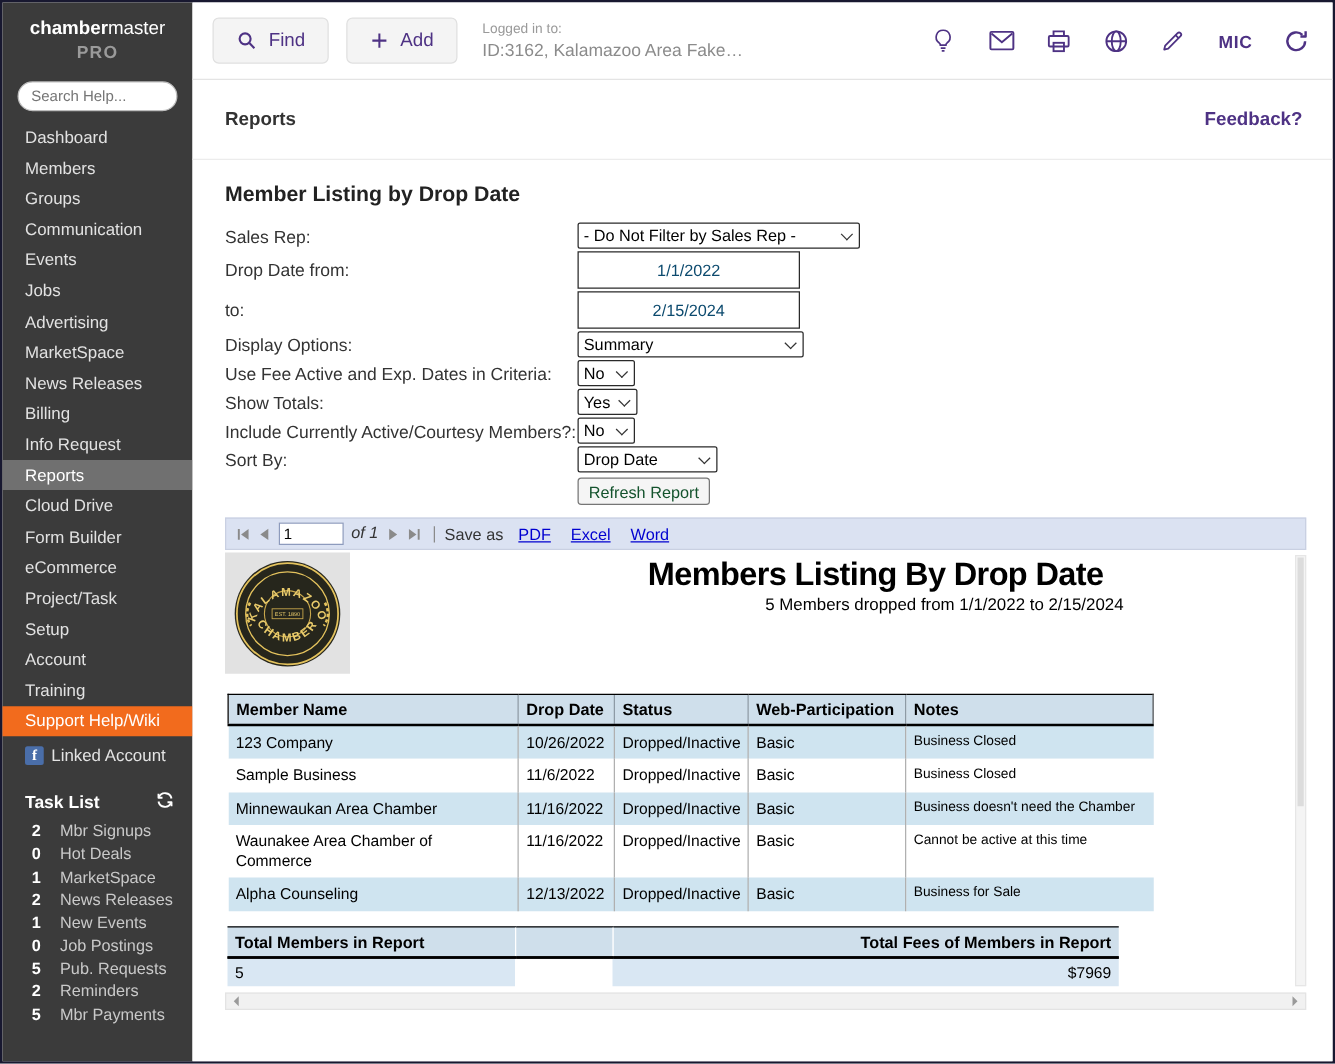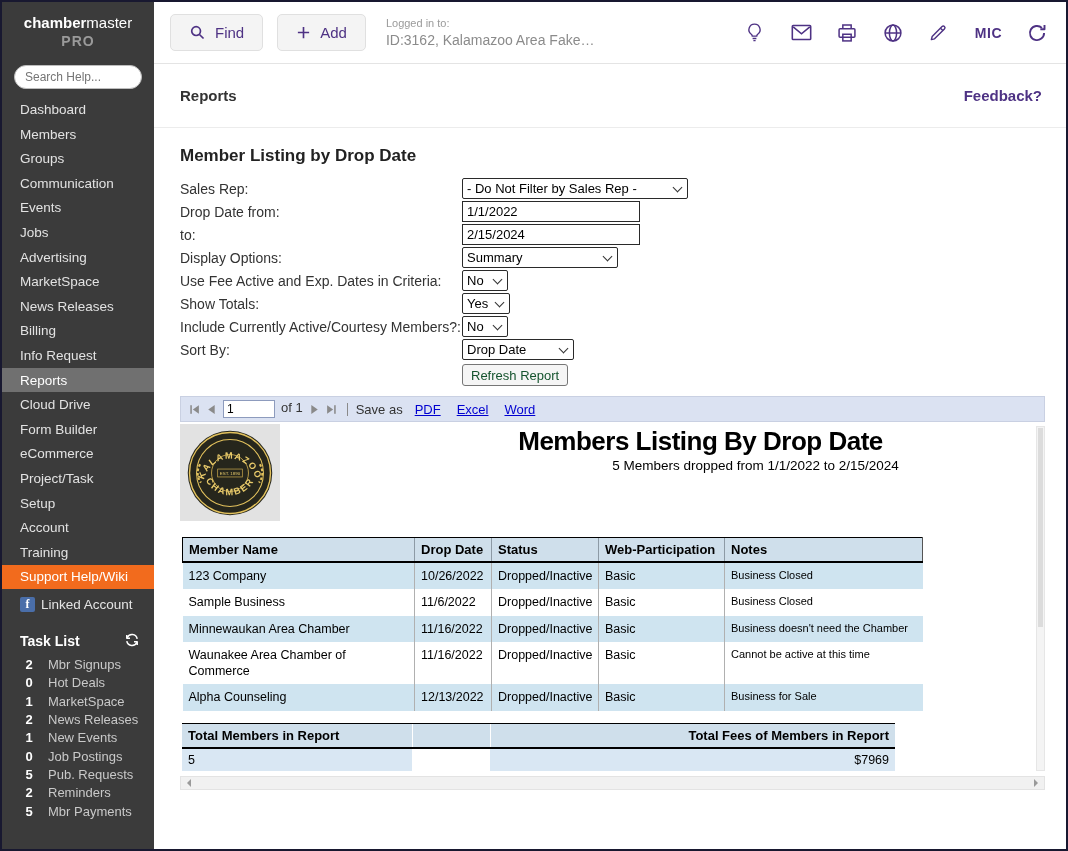--- a/index.html
+++ b/index.html
@@ -50,38 +50,38 @@
   .pagehead { height:64px; display:flex; align-items:center; justify-content:space-between;
     padding:0 24px 0 26px; border-bottom:1px solid #ececec; }
   .pagehead .ptitle { font-size:15px; font-weight:bold; color:#333; }
   .pagehead .feedback { font-size:15px; font-weight:bold; color:#4e3284; cursor:pointer; }
 
   
   .content { flex:1; padding:18px 21px 0 26px; position:relative; overflow:hidden; }
   .rtitle { font-size:17px; font-weight:bold; color:#222; margin-bottom:12px; }
   .frow { display:flex; align-items:center; margin-bottom:2px; min-height:21px; }
   .frow .flabel { width:282px; font-size:14px; color:#333; }
-  .tin { height:21px; border:1px solid #2a2a2a; font-size:13px; padding:0 4px; color:#000000; background:#fff; }
+  .tin { height:21px; border:1px solid #2a2a2a; font-size:13px; padding:14px 4px; color:#0c4a6e; background:#fff;text-align:center; }
   .w-date { width:178px; }
   .selwrap { position:relative; display:inline-block; }
   .selwrap select { appearance:none; -webkit-appearance:none; height:21px; border:1px solid #2a2a2a;
     background:#fff; font-size:13px; padding:0 20px 0 4px; border-radius:2px; color:#000; width:100%; }
   .selwrap::after { content:""; position:absolute; right:7px; top:6px; width:6px; height:6px;
     border-right:1.8px solid #333; border-bottom:1.8px solid #333; transform:rotate(45deg); pointer-events:none; }
-  .sw1{width:226px}.sw2{width:156px}.sw3{width:46px}.sw4{width:48px}.sw5{width:112px}
+  .sw1{width:226px}.sw2{width:181px}.sw3{width:46px}.sw4{width:48px}.sw5{width:112px}
   .btn-refresh { margin-top:2px; height:22px; padding:0 8px; font-size:13px; border:1px solid #767676;
     background:#f5f5f5; border-radius:3px; cursor:pointer; color:#14532d; }
 
   
   .rtoolbar { margin-top:10px; height:26px; background:#dbe2f2; border:1px solid #c9d0e2;
     display:flex; align-items:center; padding:0 6px; font-size:13px; color:#333; }
   .pager-btn { width:16px; height:16px; display:flex; align-items:center; justify-content:center; cursor:pointer; }
   .pager-btn svg { display:block; }
   .rtoolbar input { width:52px; height:18px; border:1px solid #8d9bbd; font-size:12px; padding:0 3px; margin:0 4px; }
-  .of { margin:0 4px 4px 2px; }
+  .of { margin:0 4px 4px 2px;font-style:italic; }
   .tb-sep { border-left:1px solid #8a8a8a; height:13px; margin:0 8px; }
   .saveas { margin-right:12px; }
   .tb-link { color:#0000d0; text-decoration:underline; margin-right:16px; cursor:pointer; }
 
   
   .report-page { position:relative; background:#fff; padding-right:14px; }
   .vscroll { position:absolute; right:0; top:2px; bottom:0; width:9px; background:#f4f4f4; border:1px solid #e6e6e6; }
   .vscroll .thumb { position:absolute; top:1px; left:1px; right:1px; height:58%; background:#dcdcdc; }
   .rep-head { display:flex; margin-top:2px; }
   .logo-box { width:100px; height:97px; background:#e2e2e2; display:flex; align-items:center; justify-content:center; }

